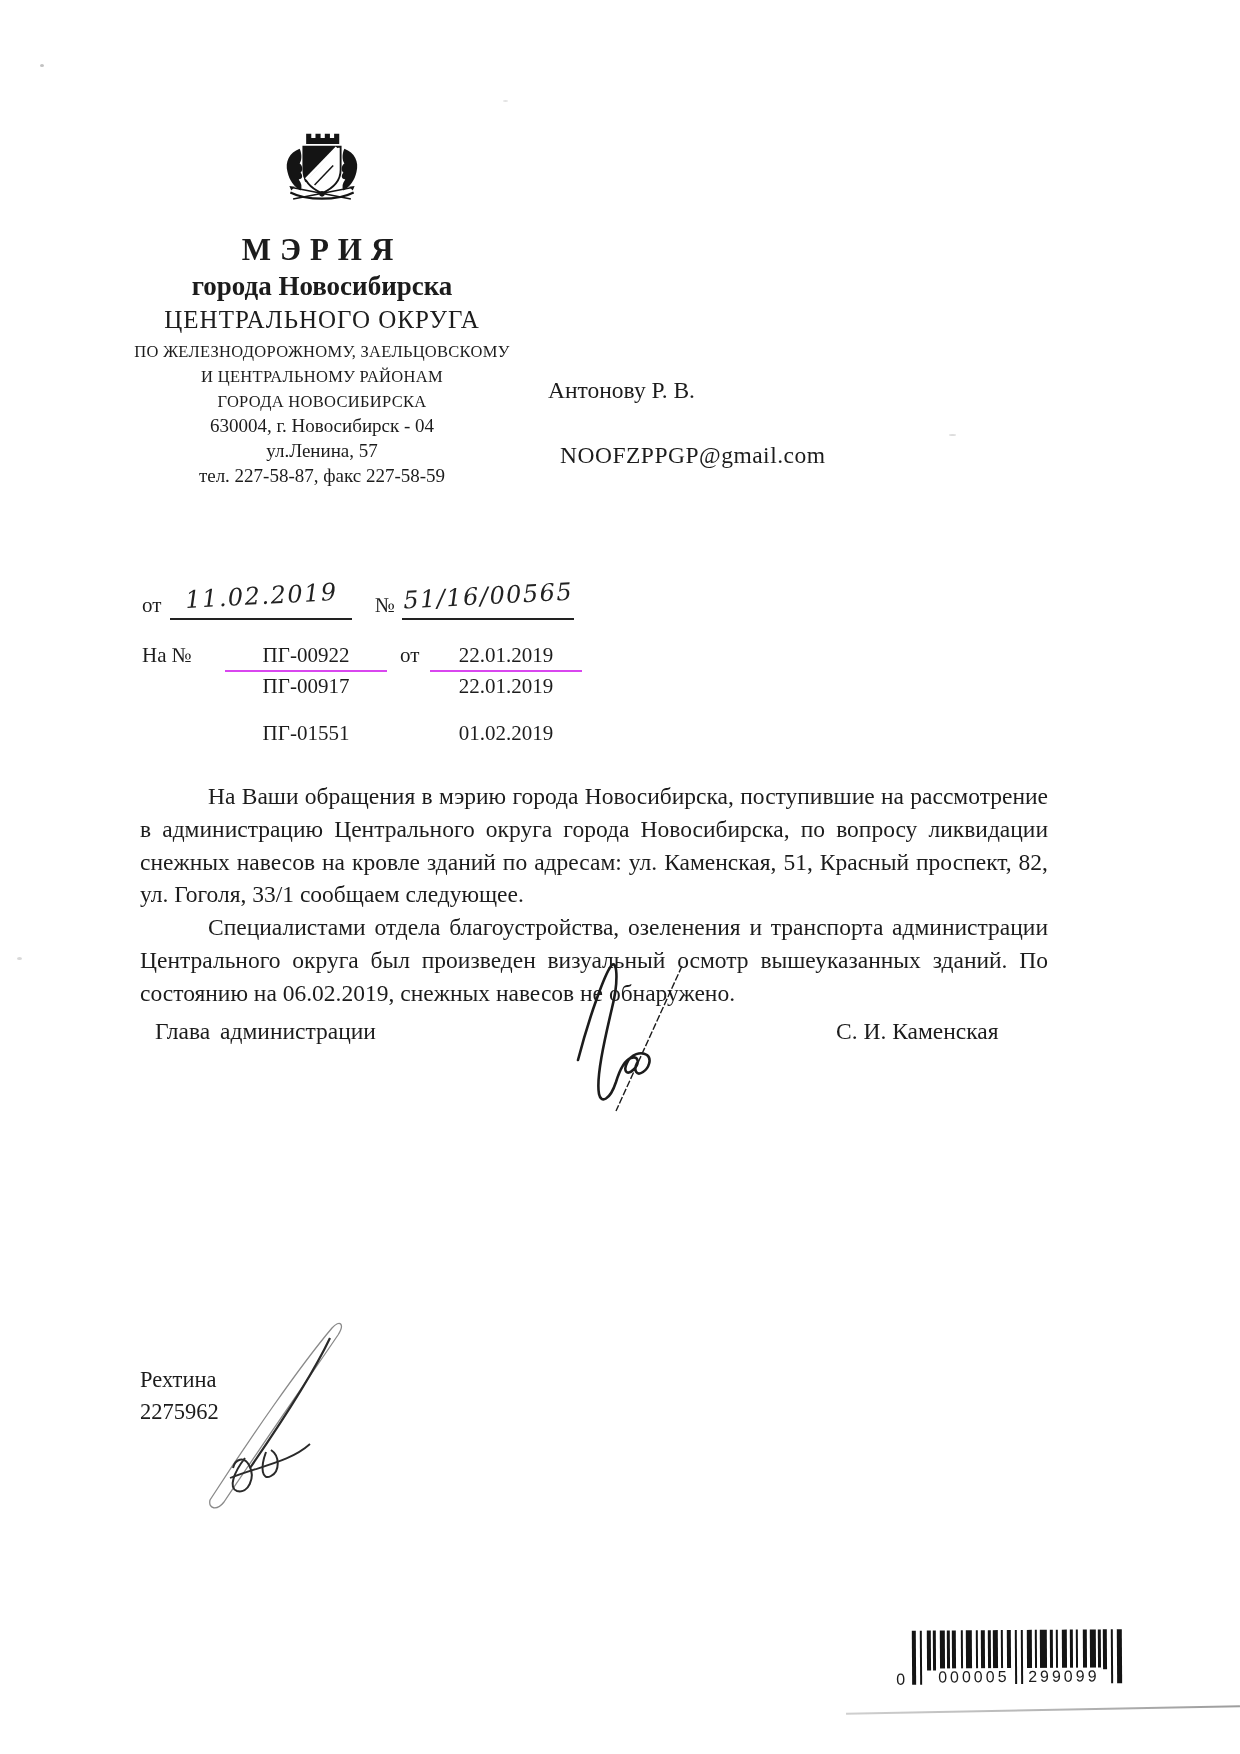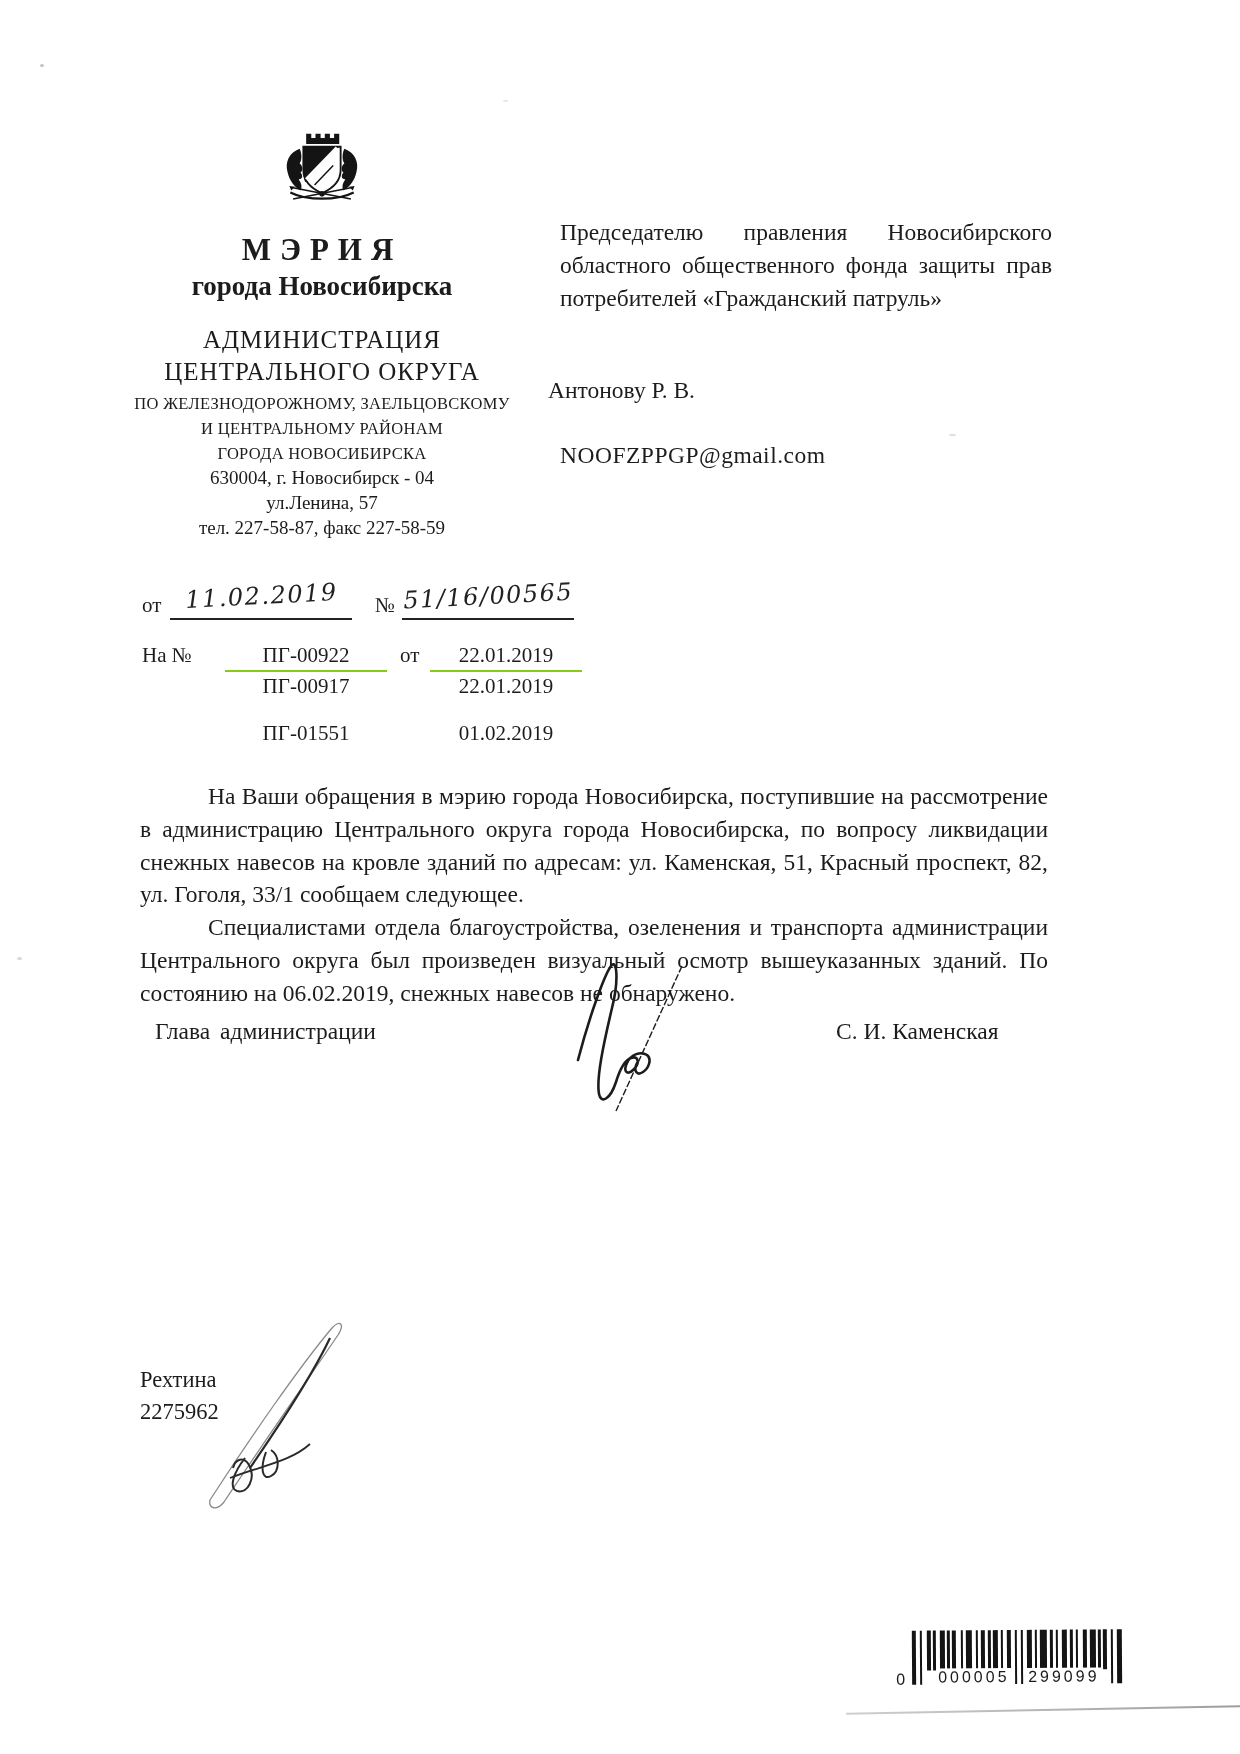--- a/index.html
+++ b/index.html
@@ -41,21 +41,21 @@
   }
 
   
   .reply { position:absolute; left:142px; top:642px; width:470px; font-size:21px; }
   .reply-row { position:absolute; left:0; height:30px; width:470px; }
   .rr0 { top:0; } .rr1 { top:31px; } .rr2 { top:78px; }
   .reply-lbl { position:absolute; left:0; bottom:4px; }
   .reply-from { position:absolute; left:258px; bottom:4px; }
   .reply-num { position:absolute; left:83px; width:162px; text-align:center; bottom:4px; }
   .reply-date { position:absolute; left:288px; width:152px; text-align:center; bottom:4px; }
-  .rr0 .reply-num, .rr0 .reply-date { border-bottom:2px solid #84cc16; bottom:0; padding-bottom:2px; }
+  .rr0 .reply-num, .rr0 .reply-date { border-bottom:2px solid #d946ef; bottom:0; padding-bottom:2px; }
 
   
   .body-text { position:absolute; left:140px; top:780px; width:908px;
     font-size:23.5px; line-height:32.8px; text-align:justify; }
   .body-text p { margin:0; text-indent:68px; }
 
   
   .sig-title { position:absolute; left:155px; top:1018px; font-size:23.5px; word-spacing:4px; }
   .sig-name  { position:absolute; left:836px; top:1018px; font-size:23.5px; }
   .head-sign { position:absolute; left:550px; top:956px; width:175px; height:170px; }
@@ -101,31 +101,29 @@
 
       <path fill="#141414" d="M74,20 C85,24 90,34 87,45 C85,54 80,61 73,65 C71,61 72,57 75,53 C71,53 70,49 73,46 C70,43 71,38 74,36 C71,31 72,24 74,20 Z"></path>
 
       <path stroke="#141414" stroke-width="2.4" fill="none" d="M16,67 C34,76 66,76 84,67"></path>
       <path stroke="#141414" stroke-width="1.6" fill="none" d="M19,74 L81,62 M19,62 L81,74"></path>
       <circle cx="50" cy="68.5" r="3" fill="#141414"></circle>
       <path fill="#141414" d="M15,60 l6,1 -4,4 Z M85,60 l-6,1 4,4 Z"></path>
     </svg>
     <p class="org1">МЭРИЯ</p>
     <p class="org2">города Новосибирска</p>
-    <p class="dept1">АДМИНИСТРАЦИЯ</p>
     <p class="dept2">ЦЕНТРАЛЬНОГО ОКРУГА</p>
     <p class="small-serif first">ПО ЖЕЛЕЗНОДОРОЖНОМУ, ЗАЕЛЬЦОВСКОМУ</p>
     <p class="small-serif">И ЦЕНТРАЛЬНОМУ РАЙОНАМ</p>
     <p class="small-serif">ГОРОДА НОВОСИБИРСКА</p>
     <p class="addr">630004, г. Новосибирск - 04</p>
     <p class="addr">ул.Ленина, 57</p>
     <p class="addr">тел. 227-58-87, факс 227-58-59</p>
   </div>
 
-  <div class="recipient">Председателю правления Новосибирского областного общественного фонда защиты прав потребителей «Гражданский патруль»</div>
   <div class="recipient-name">Антонову Р. В.</div>
   <div class="recipient-email">NOOFZPPGP@gmail.com</div>
 
   <div class="refline">
     <span class="lbl ref-from-lbl">от</span>
     <span class="ref-underline ref-u1"><span class="hand">11.02.2019</span></span>
     <span class="lbl ref-no-lbl">№</span>
     <span class="ref-underline ref-u2"><span class="hand">51/16/00565</span></span>
   </div>
 

